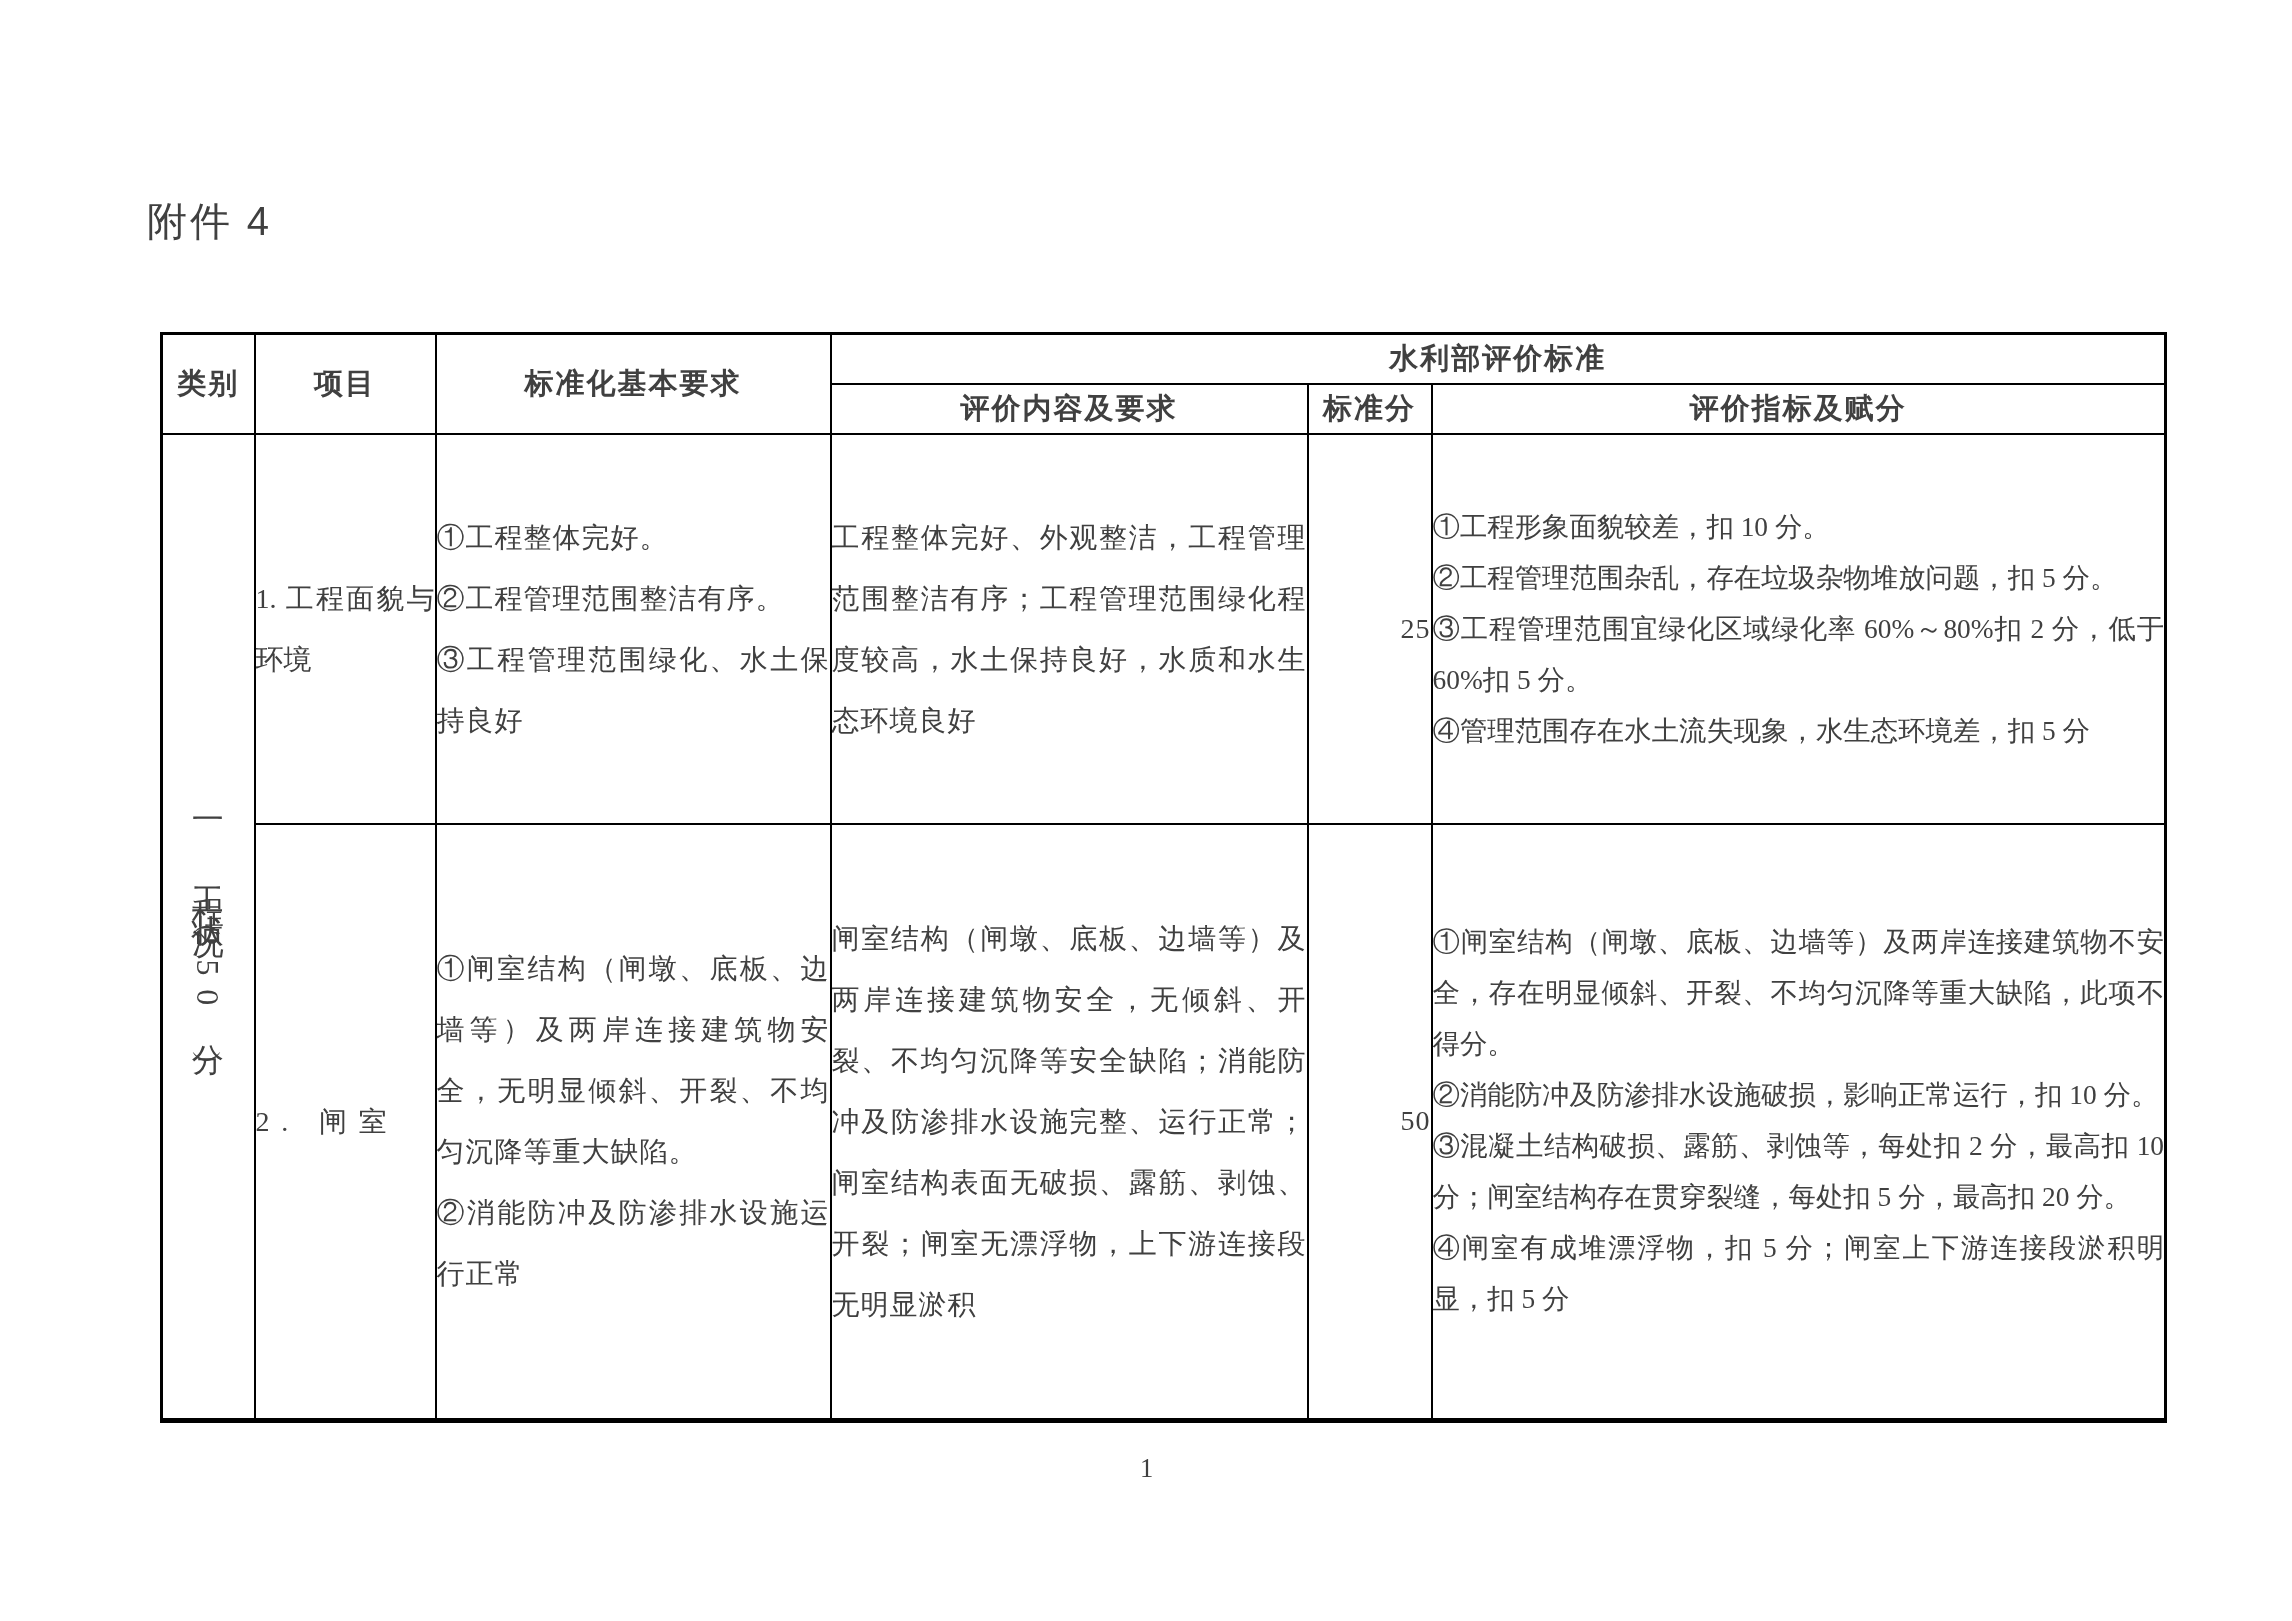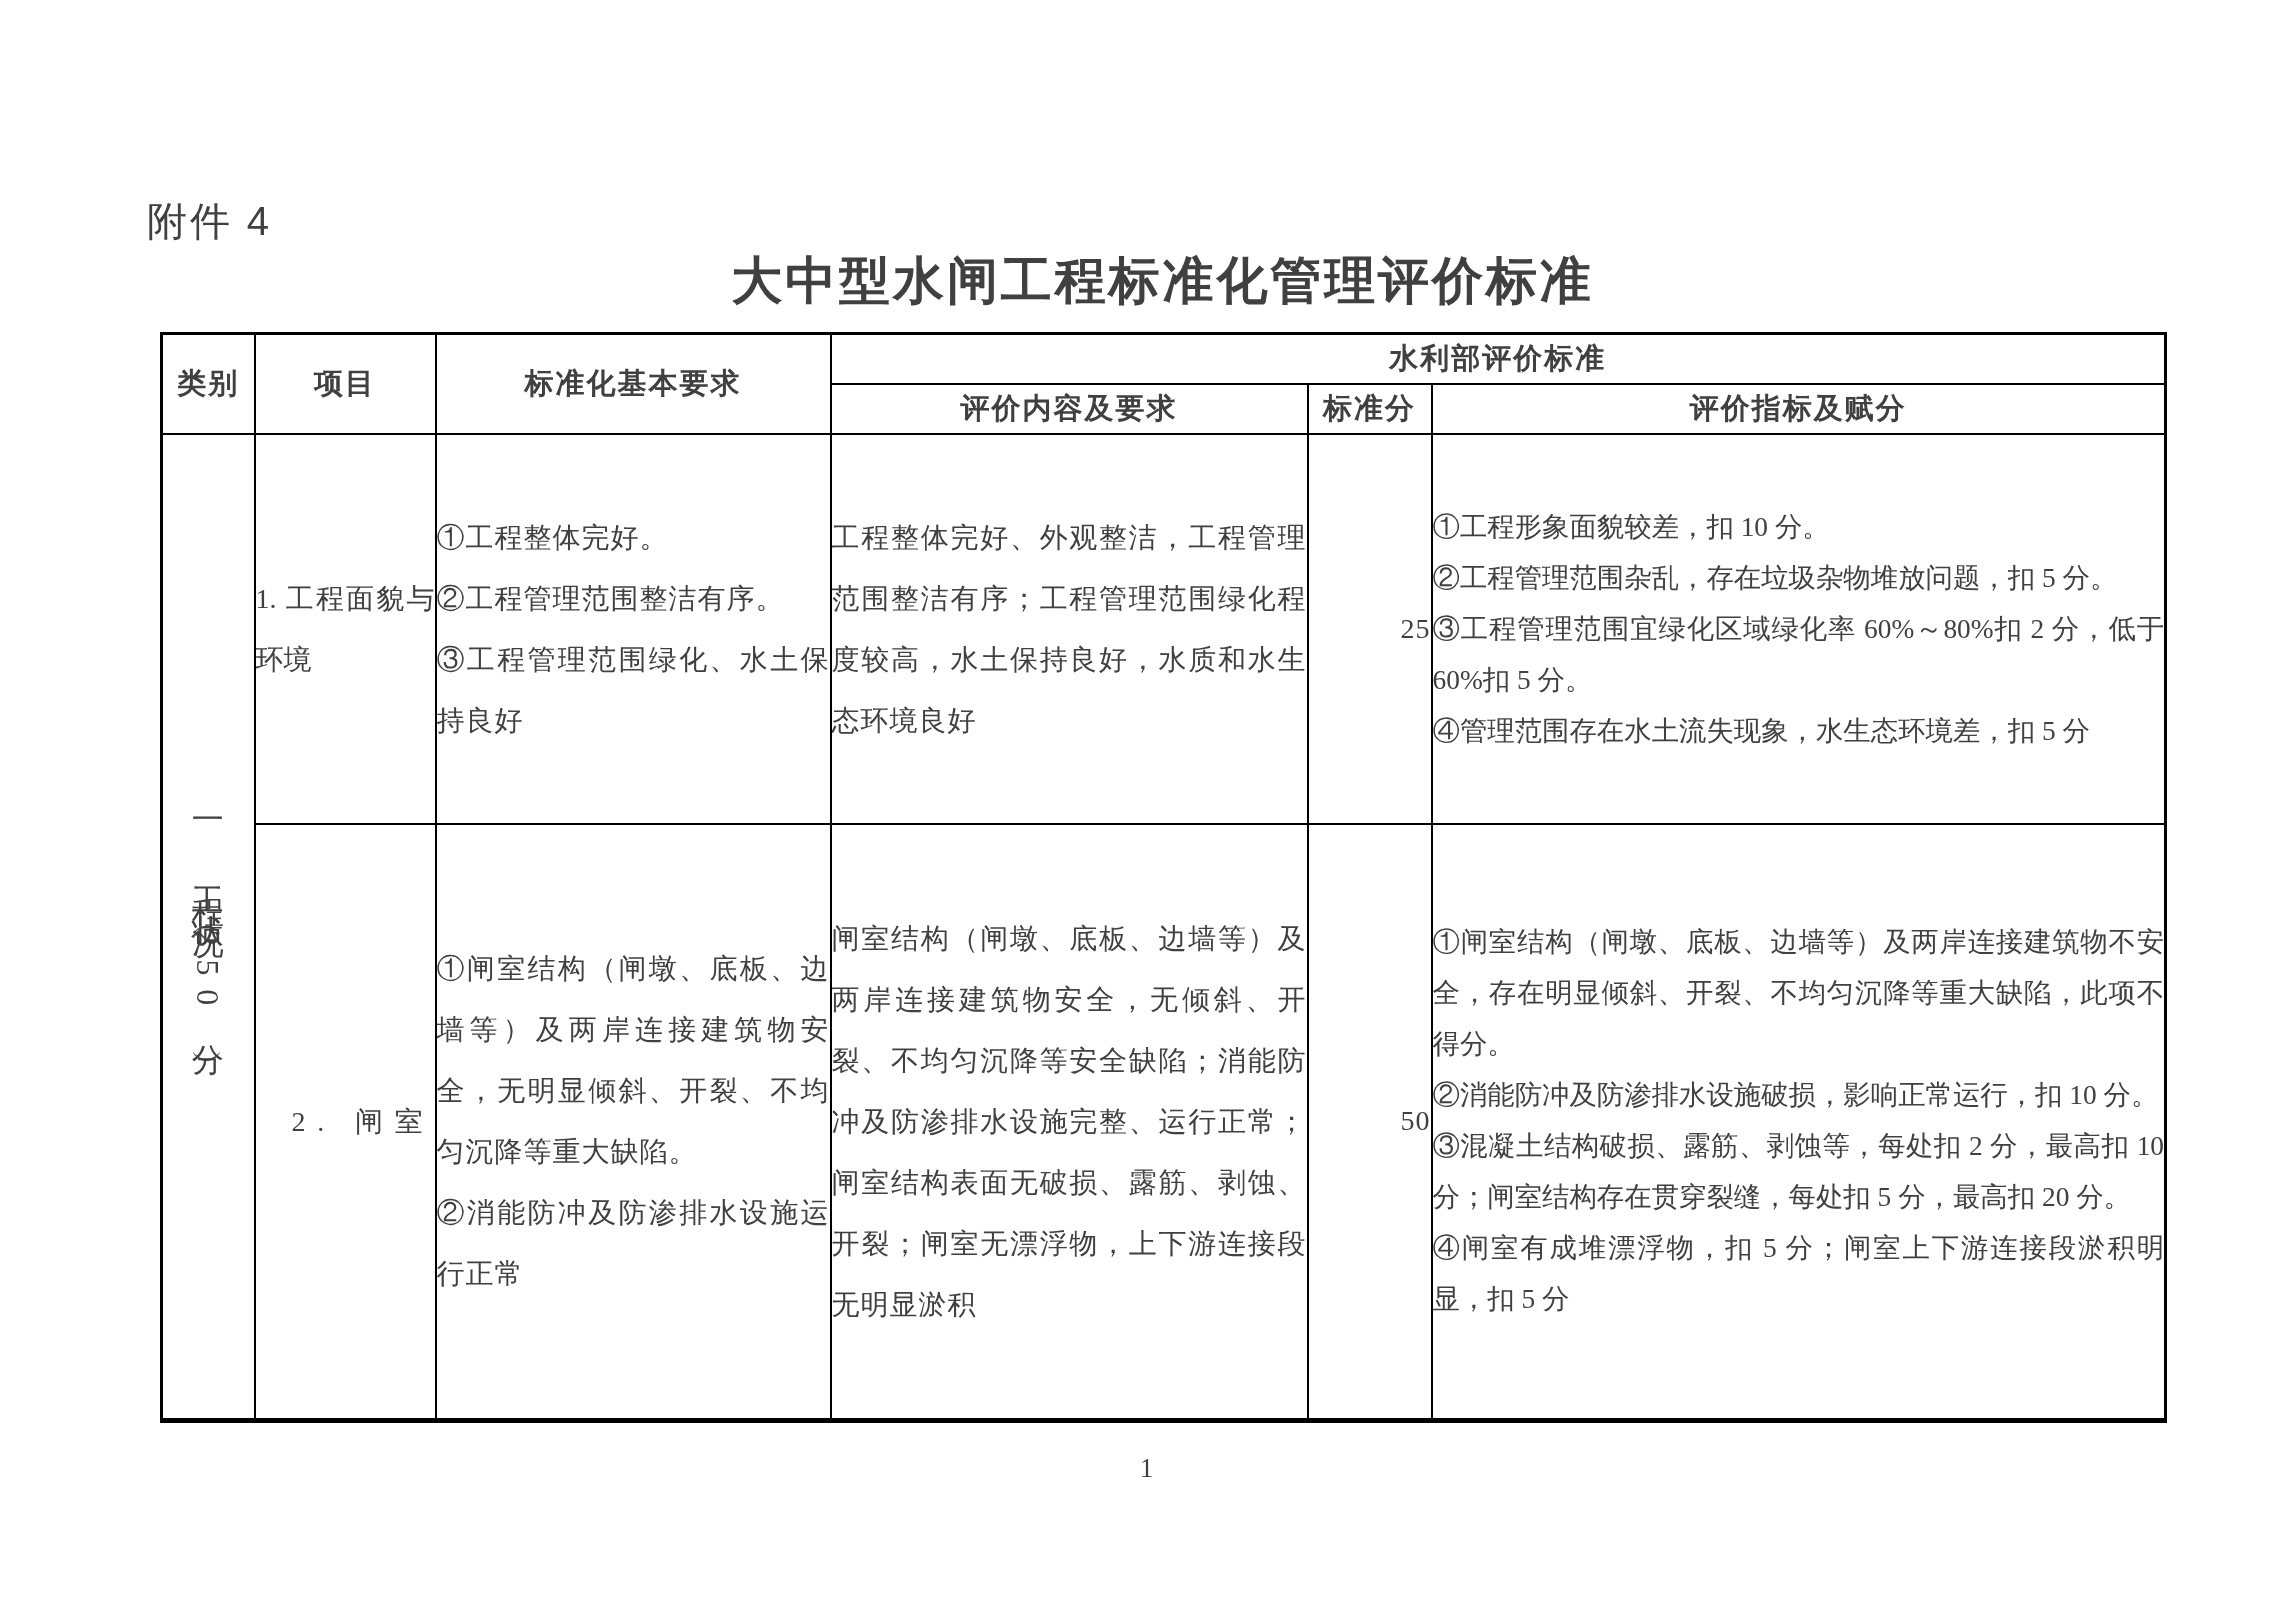--- a/index.html
+++ b/index.html
@@ -70,21 +70,21 @@
     white-space: pre-line;
   }
   td.c-item {
     padding: 0 9.8px 0 15.7px;
     font-size: 28px;
     line-height: 61px;
     text-align: justify;
     white-space: pre-line;
     margin-left: 45px;
   }
-  td.c-item.spread { letter-spacing: 11.8px; text-align: right; }
+  td.c-item.spread { letter-spacing: 11.8px; text-align: left; }
   td.c-basic { padding: 0 9.8px; }
   td.c-content { padding: 0 5.9px 0 7.8px; }
   td.c-score {
     text-align: right;
     font-size: 28px;
     letter-spacing: 1px;
   }
   td.c-indicators {
     font-size: 27.4px;
     line-height: 51px;
@@ -116,21 +116,20 @@
     font-size: 26.5px;
   }
 </style>
 </head>
 <body>
 
 <div id="page">
 
   <div class="attachment">附件 4</div>
 
-  <div class="doc-title">大中型水闸工程标准化管理评价标准</div>
 
   <table class="eval">
     <colgroup>
       <col style="width:93px">
       <col style="width:181px">
       <col style="width:395px">
       <col style="width:477px">
       <col style="width:124px">
       <col style="width:734px">
     </colgroup>

